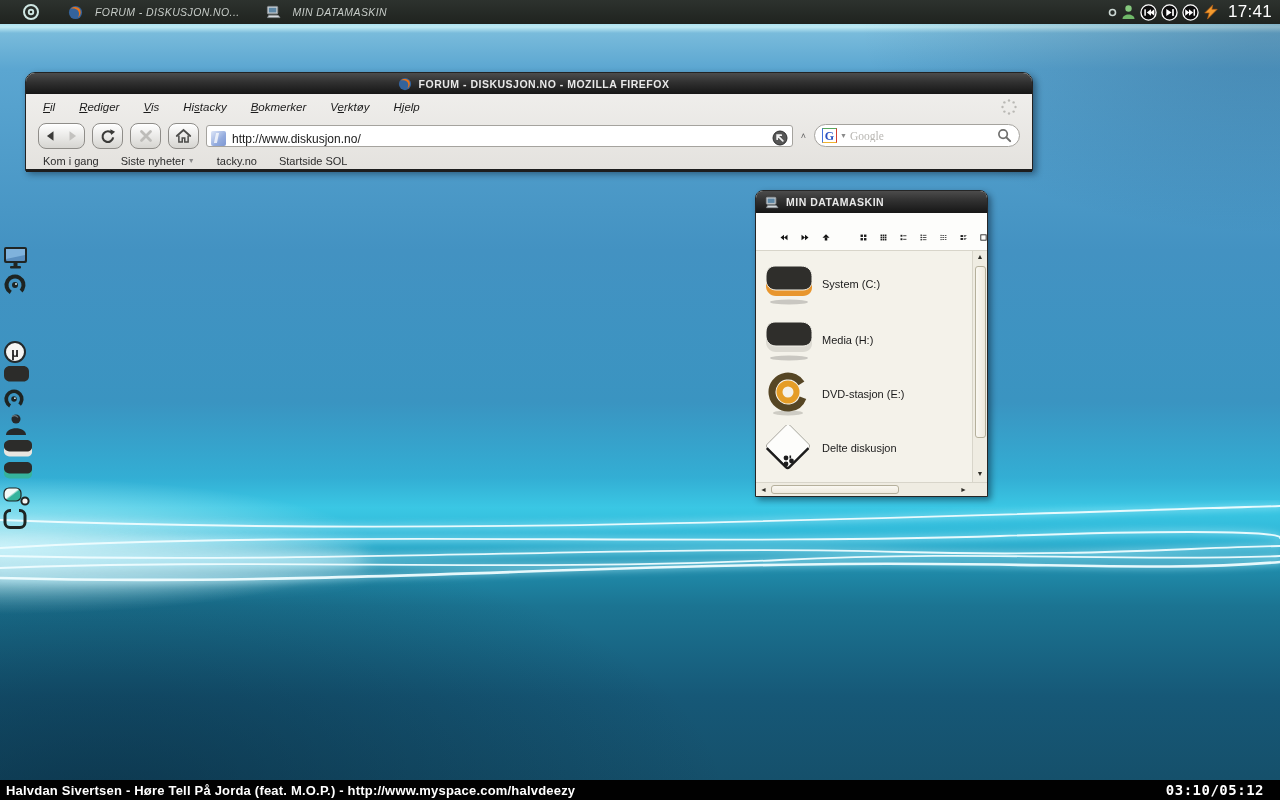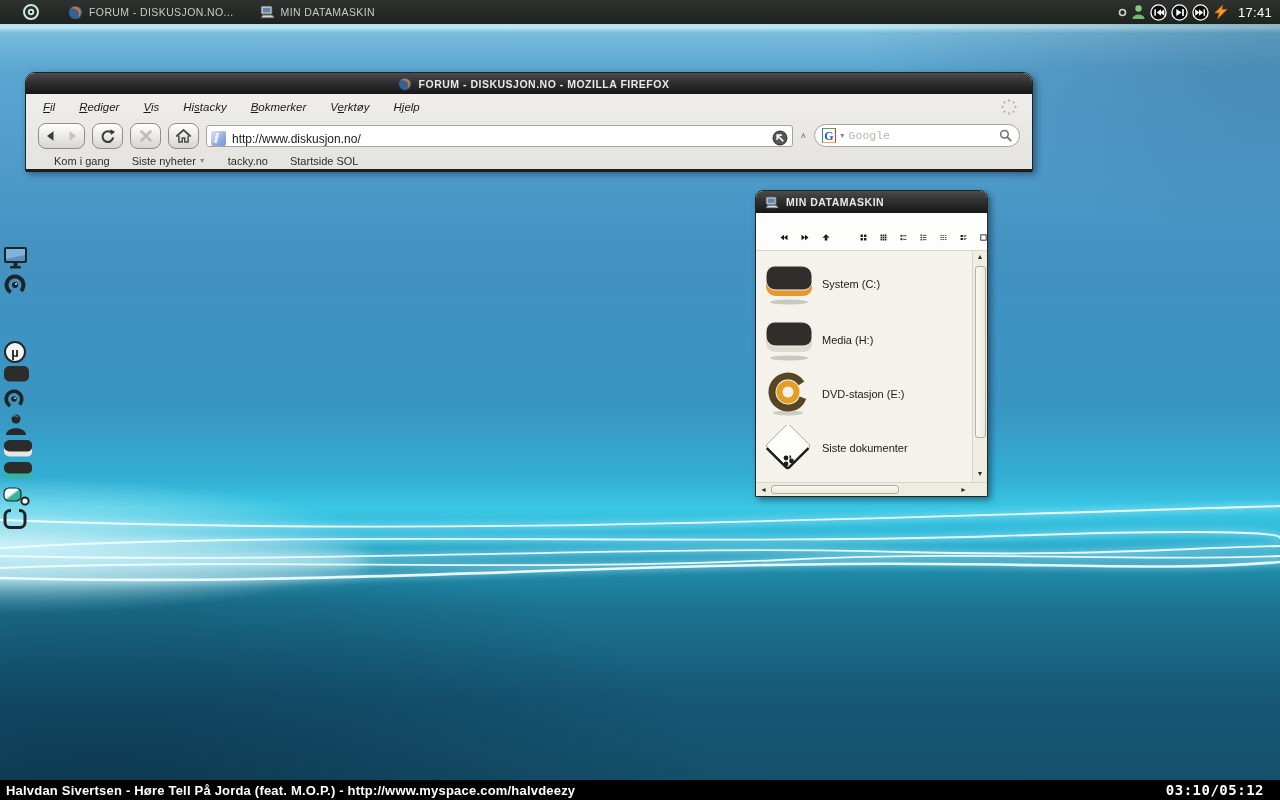--- a/index.html
+++ b/index.html
@@ -16,24 +16,24 @@
         #aee3f0 0%, #bfeaf3 .4%, #79bbdb 1.2%, #5ba6d1 6%,
         #4392c2 30%, #3a94c1 50%, #33aed4 60%, #3ac7e4 64%,
         #2fb6d6 68%, #1f89a8 72.5%, #1b7492 77%, #165877 89%, #15506b 100%);
   }
   .streaks { position:absolute; left:0; top:476px; width:1280px; height:110px; }
 
   
   .taskbar { position:absolute; left:0; top:0; width:1280px; height:24px;
     background:linear-gradient(#2d322e,#1f231f); display:flex; align-items:center; z-index:50; }
   .start-btn { margin-left:20px; width:22px; height:22px; display:flex; align-items:center; justify-content:center; }
-  .taskbtn { display:flex; align-items:center; gap:6px; margin-left:26px; height:24px; }
+  .taskbtn { display:flex; align-items:center; gap:12px; margin-left:26px; height:24px;font-style:italic; }
   .taskbtn .tlabel { font-size:10.5px; color:#c7ccc8; letter-spacing:.4px; white-space:nowrap; }
   .tray { margin-left:auto; display:flex; align-items:center; gap:4px; padding-right:8px; }
-  .tray .clock { color:#fff; font-size:13px; margin-left:5px; letter-spacing:.3px; }
+  .tray .clock { color:#fff; font-size:17px; margin-left:5px; letter-spacing:.3px; }
 
   
   .win-titlebar { background:linear-gradient(#4c4c4c,#303030 45%,#161616); color:#e9e9e9;
      display:flex; align-items:center; gap:7px; padding-left:9px;
      font-size:10.5px; font-weight:bold; letter-spacing:.5px; }
 
   
   .ffwin { position:absolute; left:25px; top:72px; width:1008px; height:99px;
      border-radius:10px 10px 0 0; box-shadow:3px 3px 7px rgba(0,10,25,.45);
      border:1px solid #232323; background:linear-gradient(#f2f1ef,#e4e2de); z-index:20; }
@@ -56,24 +56,24 @@
      background:linear-gradient(135deg,#d3def4 10%,#93abde 60%,#7e97d2); position:relative; }
   .favicon:after { content:""; position:absolute; left:4px; top:2px; width:3px; height:10px;
      background:rgba(255,255,255,.75); transform:skewX(-12deg); }
   .caret-up { font-size:9px; color:#666; margin:0 1px; }
   .searchbox { width:206px; height:23px; border:1px solid #a5a39e; border-radius:12px; background:#fff;
      display:flex; align-items:center; padding:0 7px; gap:3px; }
   .glogo { width:15px; height:15px; background:#fff; text-align:center; line-height:14px;
      font-family:"Liberation Serif",serif; font-weight:bold; font-size:12px; color:#2a52c3;
      border-style:solid; border-width:1px; border-color:#58a65c #d23f31 #f0b330 #4273db; }
   .searchbox input { flex:1; border:none; outline:none; font-size:11.5px; color:#444;
-     font-family:Liberation Mono, monospace; background:transparent; }
+     font-family:Liberation Serif, serif; background:transparent; }
   .searchbox input::placeholder { color:#b8b6b2; }
   .dd-tri { font-size:7px; color:#8a8a8a; }
-  .ff-bookmarks { height:17px; display:flex; align-items:center; gap:22px; padding-left:28px;
+  .ff-bookmarks { height:17px; display:flex; align-items:center; gap:22px; padding-left:17px;
      font-size:11px; color:#2c2c2c; }
   .bm { display:flex; align-items:center; gap:3px; white-space:nowrap; }
   .ff-bottom { height:3px; background:#1d1d1d; }
 
   
   .mcwin { position:absolute; left:755px; top:190px; width:233px; height:307px;
      border-radius:8px 8px 0 0; border:1px solid #262626; box-shadow:3px 3px 6px rgba(0,10,25,.45);
      background:#f4f2ea; z-index:15; display:flex; flex-direction:column; }
   .mcwin .win-titlebar { height:22px; border-radius:7px 7px 0 0; }
   .mc-toolbar { height:38px; background:#fdfdfb; border-bottom:1px solid #d8d5ca;
@@ -479,21 +479,21 @@
           <rect x="8" y="5" width="32" height="32" rx="2.5" fill="#fdfdfb" stroke="#9a9890" stroke-width=".8"></rect>
           <path d="M40,8 v27 a2.5,2.5 0 0 1 -2.5,2.5 h-27" fill="none" stroke="#1c1c1c" stroke-width="2.4"></path>
         </g>
         <g fill="#1d1d1d">
             <circle cx="22" cy="33" r="2.4"></circle>
             <circle cx="27.5" cy="36" r="2.4"></circle>
             <circle cx="22" cy="39" r="2.4"></circle>
             <rect x="25.5" y="30.5" width="1.6" height="3"></rect>
           </g>
       </svg>
-      <span class="dlabel">Siste dokumenter</span>
+      <span class="dlabel">Delte diskusjon</span>
     </div>
     <div class="vscroll">
       <span class="sarrow">▲</span>
       <div class="vthumb"></div>
       <span class="sarrow bottom">▼</span>
     </div>
   </div>
 
   <div class="hscroll">
     <span class="sarrow">◄</span>

